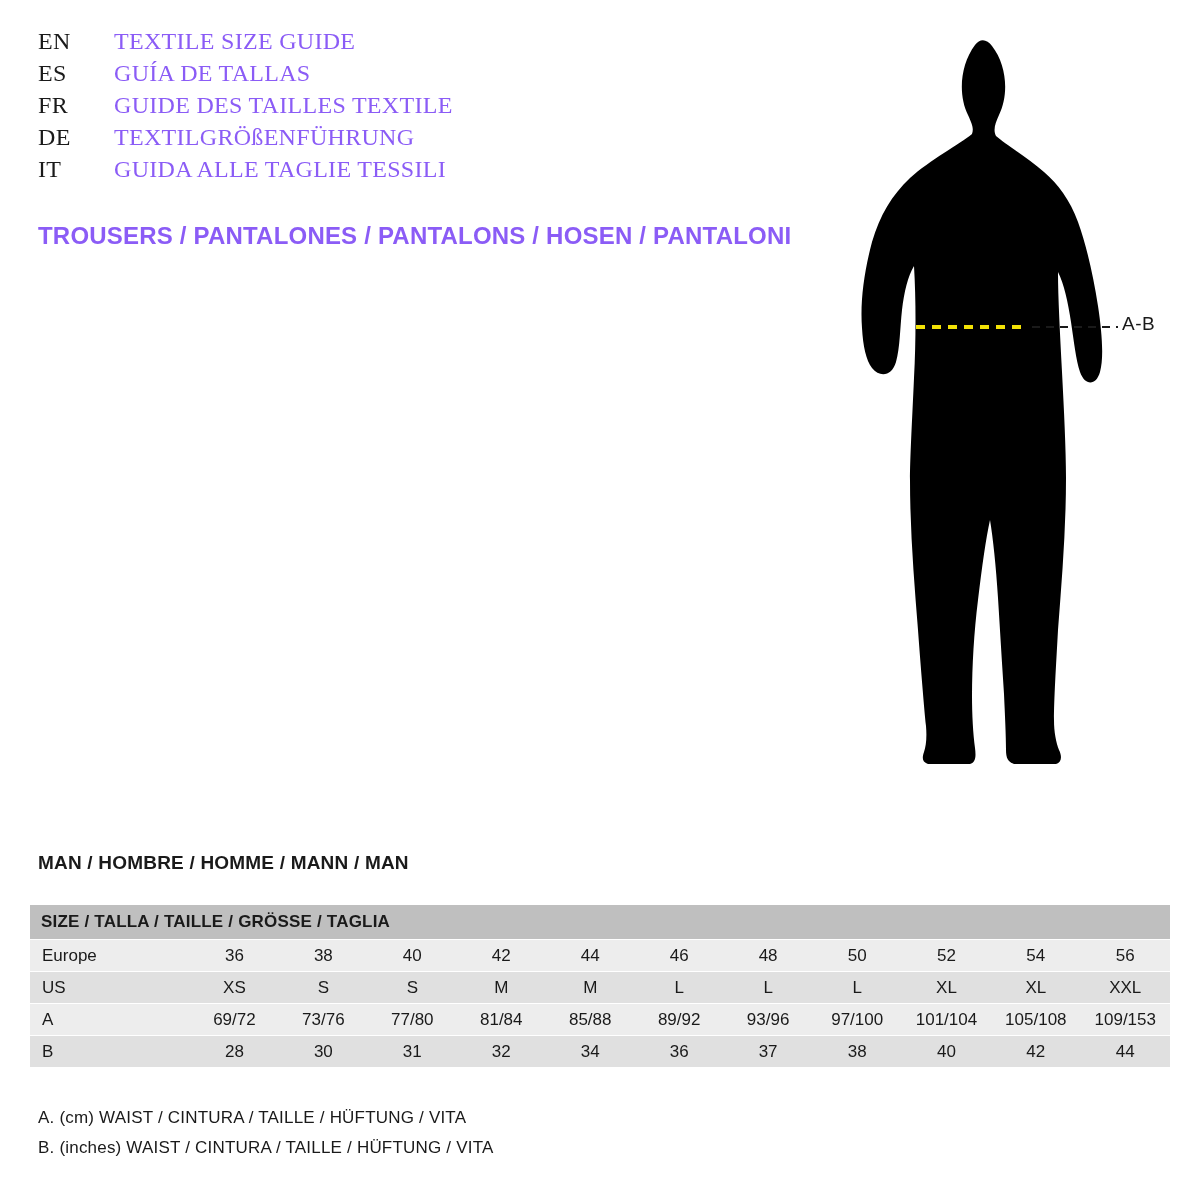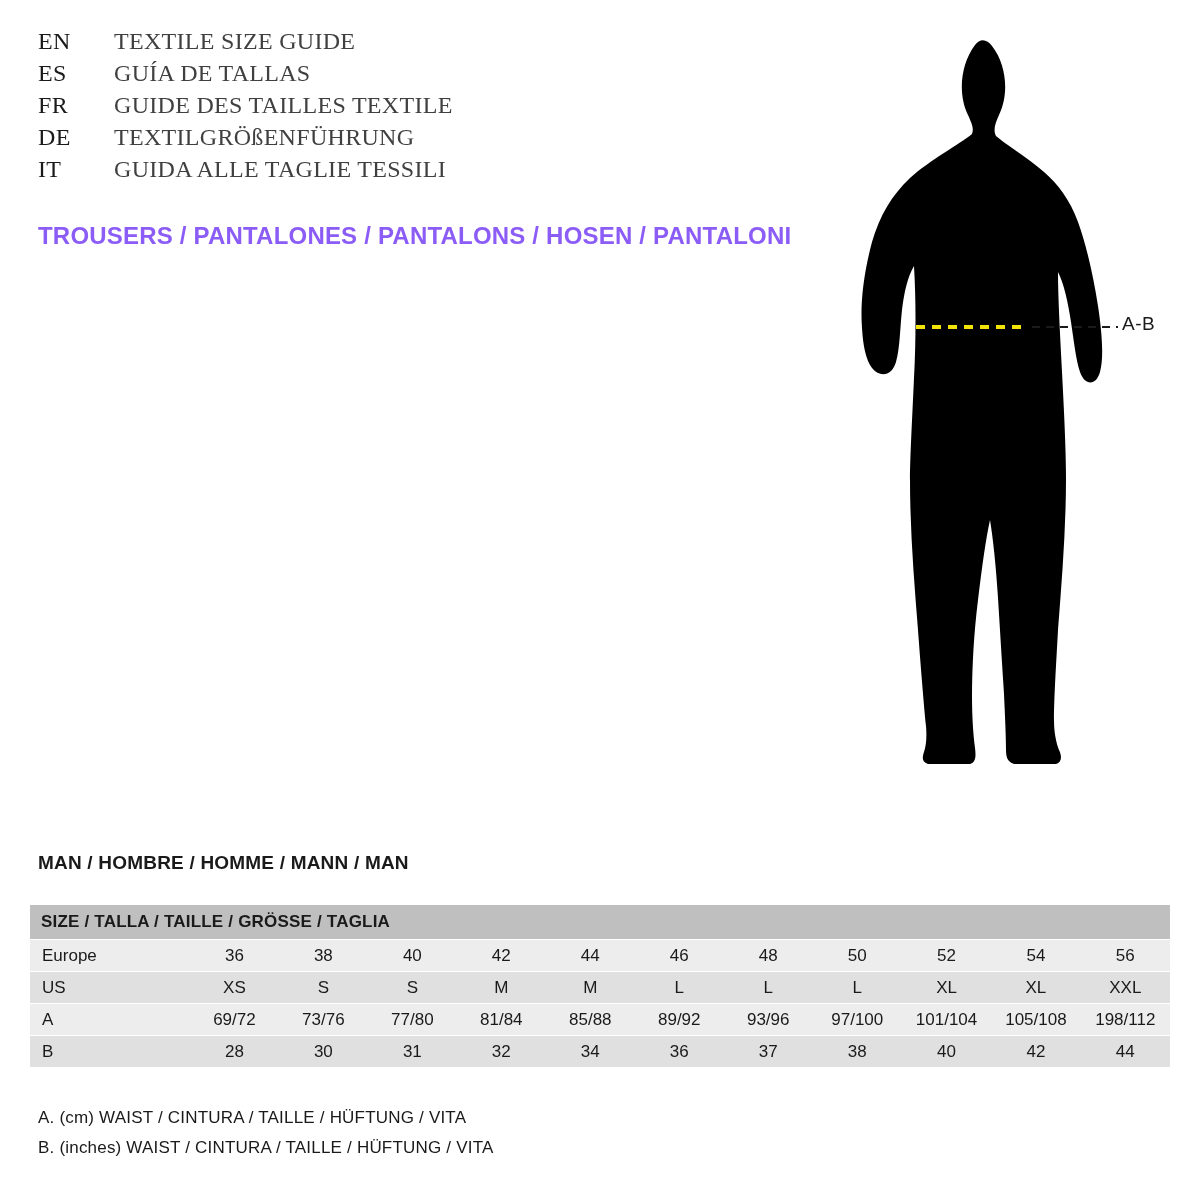--- a/index.html
+++ b/index.html
@@ -36,21 +36,21 @@
   }
   .lang-code {
     width: 76px;
     font-size: 24px;
     letter-spacing: 0.3px;
     color: #1a1a1a;
   }
   .lang-text {
     font-size: 24px;
     letter-spacing: 0.3px;
-    color: #404040;
+    color: #8b5cf6;
   }
   .garment-line {
     position: absolute;
     left: 38px;
     top: 222px;
     font-size: 24px;
     font-weight: bold;
     letter-spacing: 0.2px;
     color: #8b5cf6;
     white-space: nowrap;
@@ -272,21 +272,21 @@
         <td class="val">69/72</td>
         <td class="val">73/76</td>
         <td class="val">77/80</td>
         <td class="val">81/84</td>
         <td class="val">85/88</td>
         <td class="val">89/92</td>
         <td class="val">93/96</td>
         <td class="val">97/100</td>
         <td class="val">101/104</td>
         <td class="val">105/108</td>
-        <td class="val">198/112</td>
+        <td class="val">109/153</td>
       </tr>
       <tr class="alt">
         <td class="rowlabel">B</td>
         <td class="val">28</td>
         <td class="val">30</td>
         <td class="val">31</td>
         <td class="val">32</td>
         <td class="val">34</td>
         <td class="val">36</td>
         <td class="val">37</td>

